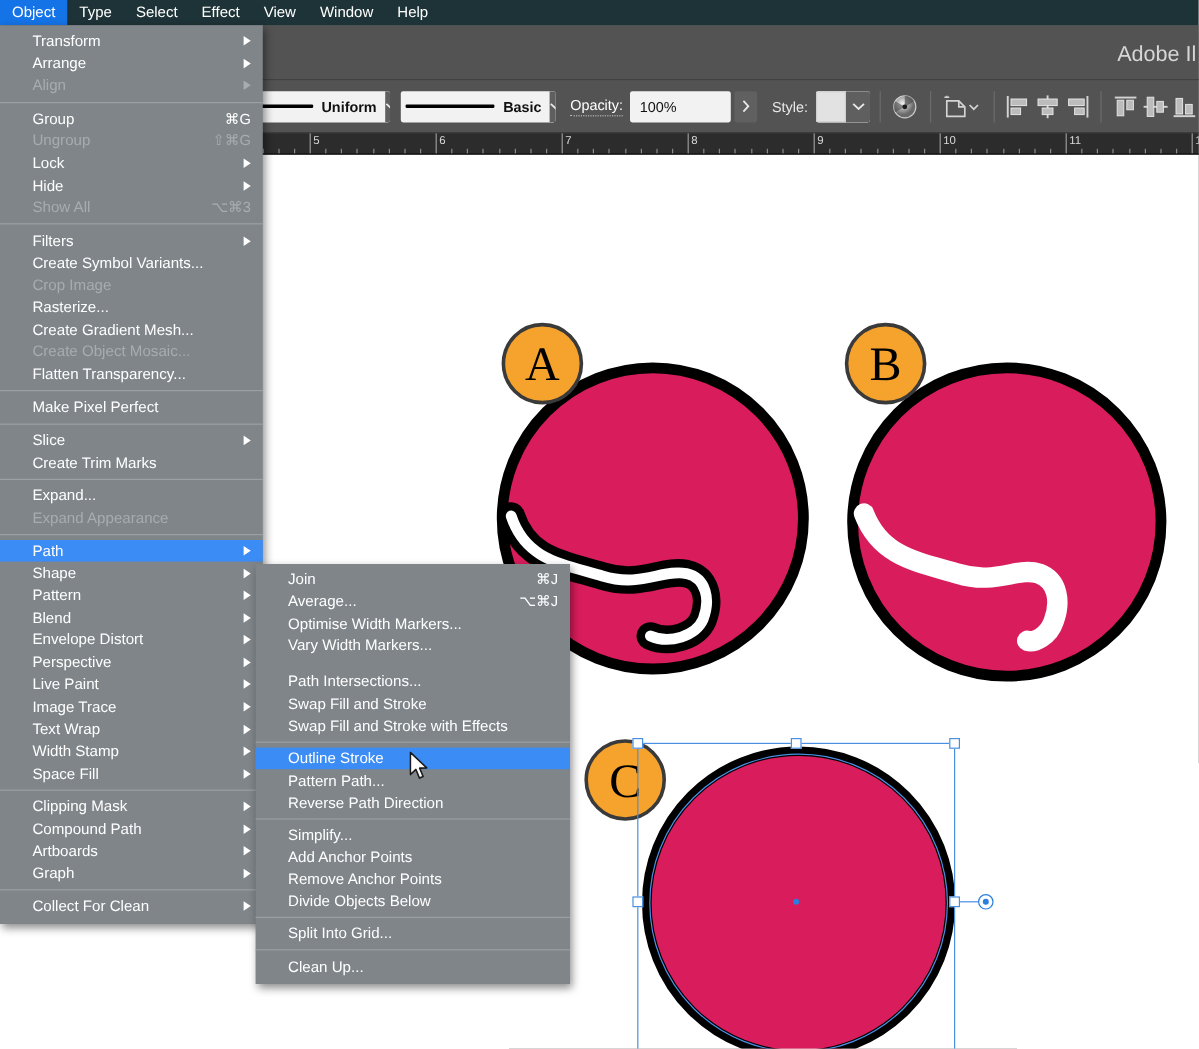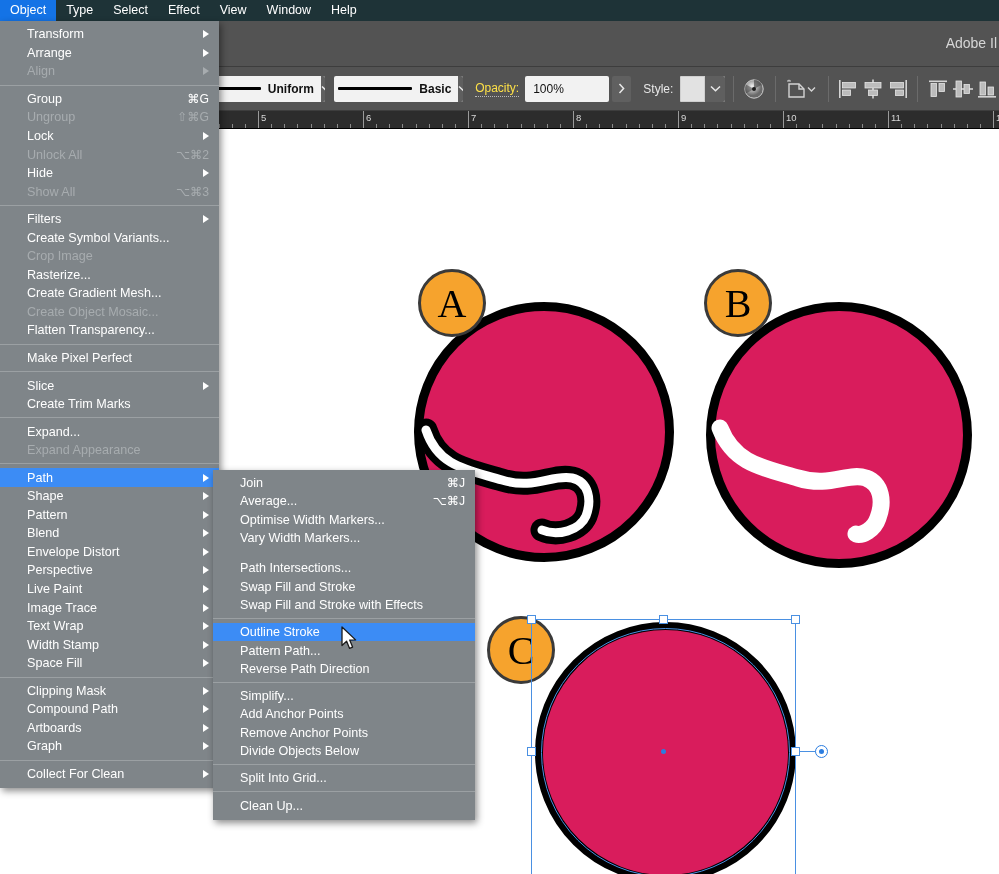--- a/index.html
+++ b/index.html
@@ -30,21 +30,21 @@
     position:absolute; left:0; top:21px; width:999px; height:853px;
     background:#535353;
   }
   #titlebar{
     position:absolute; left:0; top:0; width:999px; height:46px;
     background:#535353;
     border-bottom:1px solid #3d3d3d;
   }
   #apptitle{
     position:absolute; right:0; top:14px;
-    font-size:14px; color:#d6d6d6; padding-right:2px;
+    font-size:18px; color:#d6d6d6; padding-right:2px;
     white-space:nowrap; overflow:hidden;
   }
 
   
   #controlbar{
     position:absolute; left:0; top:46px; width:999px; height:44px;
     background:#535353;
     border-bottom:1px solid #3d3d3d;
     display:flex; align-items:center;
   }
@@ -63,21 +63,21 @@
   .combo .face .strokeline{
     display:inline-block; height:3px; background:#000; width:62px;
     margin-right:7px; border-radius:1px;
   }
   .combo .arrow{
     width:24px; height:26px; background:#5f5f5f;
     display:flex; align-items:center; justify-content:center;
   }
   .combo .arrow svg{ display:block; }
   .opacity-label{
-    font-size:12px; color:#fde047; margin:0 6px 0 4px;
+    font-size:12px; color:#ffffff; margin:0 6px 0 4px;
     border-bottom:1px dotted #b9b9b9; line-height:15px;
     white-space:nowrap;
   }
   .opacity-field{
     height:26px; min-width:84px; background:#f2f2f2; border-radius:2px;
     display:flex; align-items:center; padding:0 8px;
     font-size:12px; color:#111;
   }
   .chev-btn{
     width:22px; height:26px; background:#606060; border-radius:2px;
@@ -481,24 +481,20 @@
       <span class="accel">⌘G</span>
     </div>
     <div class="mrow dim" style="height: 18.55px;">
       <span>Ungroup</span>
       <span class="accel">⇧⌘G</span>
     </div>
     <div class="mrow" style="height: 18.55px;">
       <span>Lock</span>
       <span class="tri"></span>
     </div>
-    <div class="mrow dim" style="height: 18.55px;">
-      <span>Unlock All</span>
-      <span class="accel">⌥⌘2</span>
-    </div>
     <div class="mrow" style="height: 18.55px;">
       <span>Hide</span>
       <span class="tri"></span>
     </div>
     <div class="mrow dim" style="height: 18.55px;">
       <span>Show All</span>
       <span class="accel">⌥⌘3</span>
     </div>
     <div class="msep"></div>
     <div class="mrow" style="height: 18.55px;">

